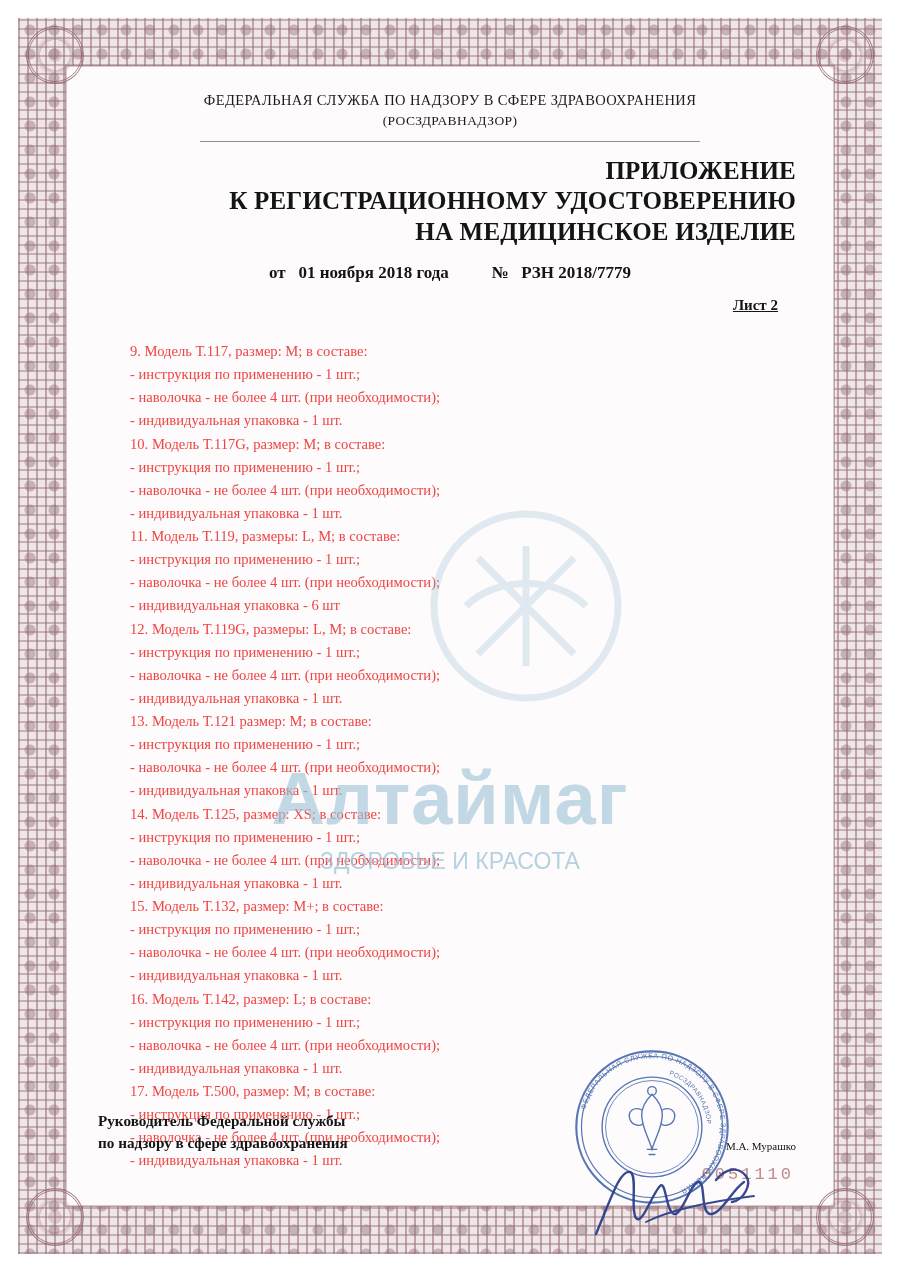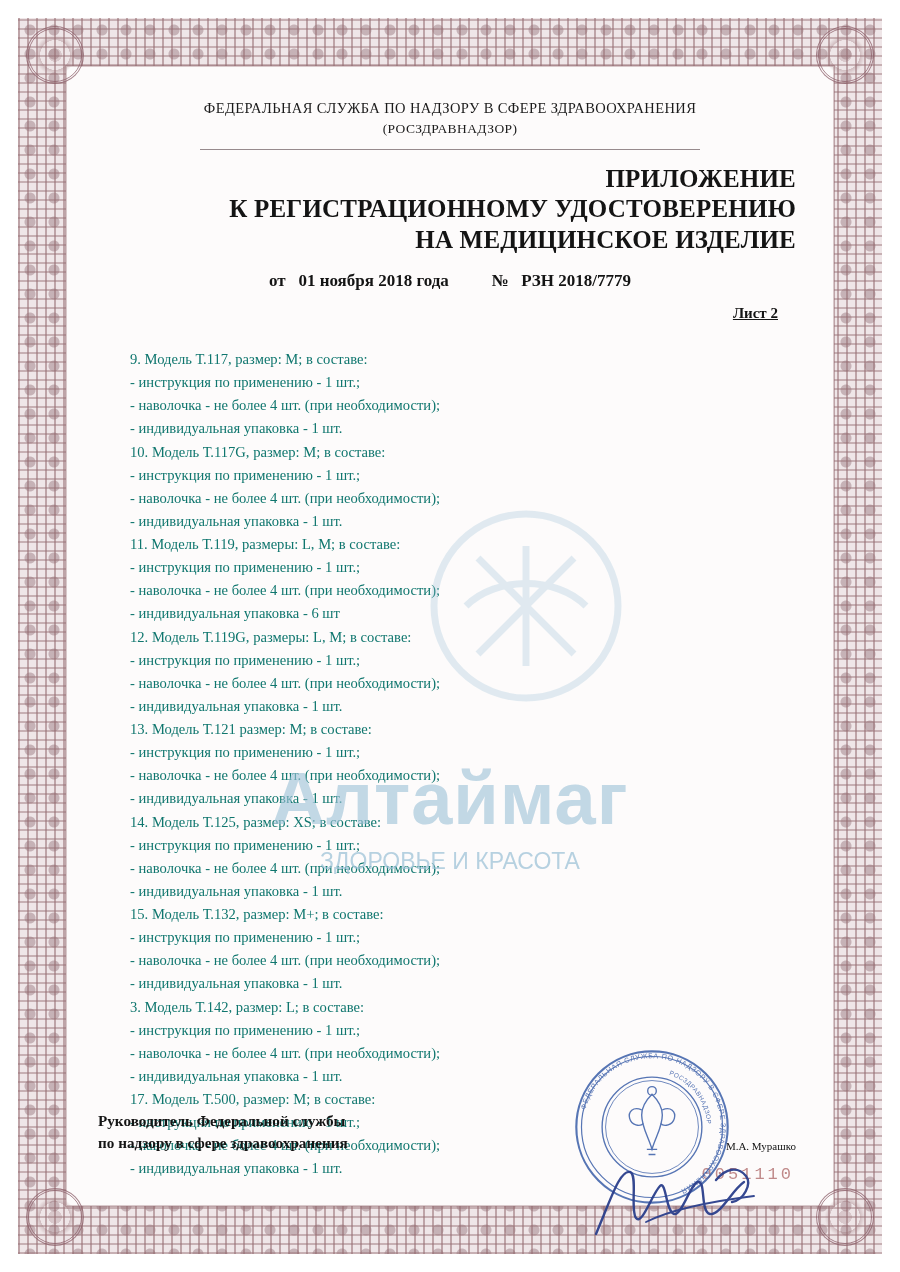--- a/index.html
+++ b/index.html
@@ -55,21 +55,21 @@
   .c-tr { right: 26px; top: 26px; }
   .c-bl { left: 26px; bottom: 26px; }
   .c-br { right: 26px; bottom: 26px; }
 
   
   .content {
     position: absolute;
     left: 66px; top: 66px;
     width: 768px; height: 1140px;
     box-sizing: border-box;
-    padding: 32px 38px 20px 38px;
+    padding: 24px 38px 20px 38px;
     color: #141414;
   }
 
   .agency {
     text-align: center;
     font-size: 14.5px;
     letter-spacing: 0.4px;
     line-height: 1.45;
     color: #1b1b1b;
     font-variant: small-caps;
@@ -112,21 +112,21 @@
     font-size: 15px;
     font-weight: bold;
     text-decoration: underline;
   }
 
   .body-list {
     margin-top: 26px;
     padding-left: 26px;
     font-size: 14.6px;
     line-height: 1.585;
-    color: #0f766e;
+    color: #ef4444;
   }
   .body-list .item-head { white-space: pre; }
   .body-list .sub { white-space: pre; }
 
   
   .signblock {
     position: absolute;
     left: 32px;
     right: 38px;
     bottom: 52px;
@@ -276,21 +276,21 @@
           <div class="sub">- наволочка - не более 4 шт. (при необходимости);</div>
           <div class="sub">- индивидуальная упаковка - 1 шт.</div>
         </div>
         <div>
           <div class="item-head">15. Модель Т.132, размер: М+; в составе:</div>
           <div class="sub">- инструкция по применению - 1 шт.;</div>
           <div class="sub">- наволочка - не более 4 шт. (при необходимости);</div>
           <div class="sub">- индивидуальная упаковка - 1 шт.</div>
         </div>
         <div>
-          <div class="item-head">3. Модель Т.142, размер: L; в составе:</div>
+          <div class="item-head">16. Модель Т.142, размер: L; в составе:</div>
           <div class="sub">- инструкция по применению - 1 шт.;</div>
           <div class="sub">- наволочка - не более 4 шт. (при необходимости);</div>
           <div class="sub">- индивидуальная упаковка - 1 шт.</div>
         </div>
         <div>
           <div class="item-head">17. Модель Т.500, размер: М; в составе:</div>
           <div class="sub">- инструкция по применению - 1 шт.;</div>
           <div class="sub">- наволочка - не более 4 шт. (при необходимости);</div>
           <div class="sub">- индивидуальная упаковка - 1 шт.</div>
         </div>

